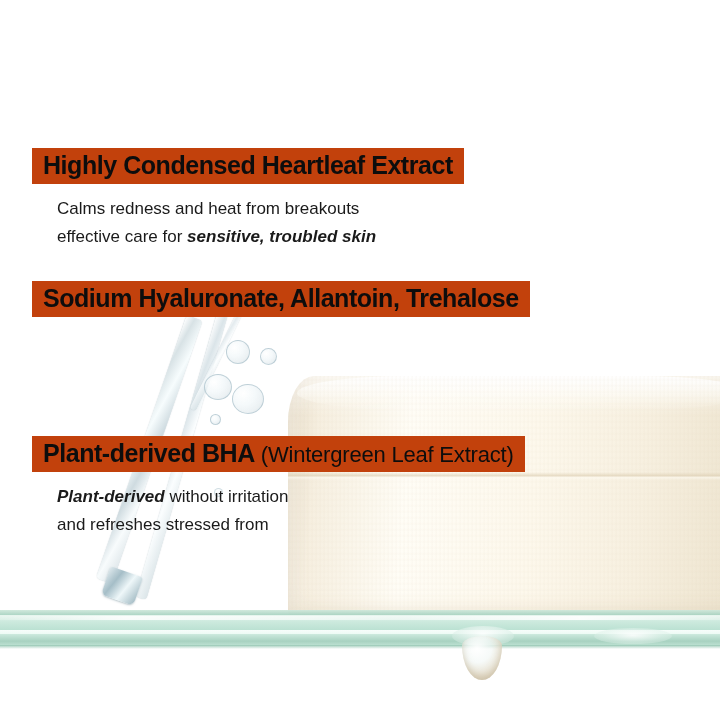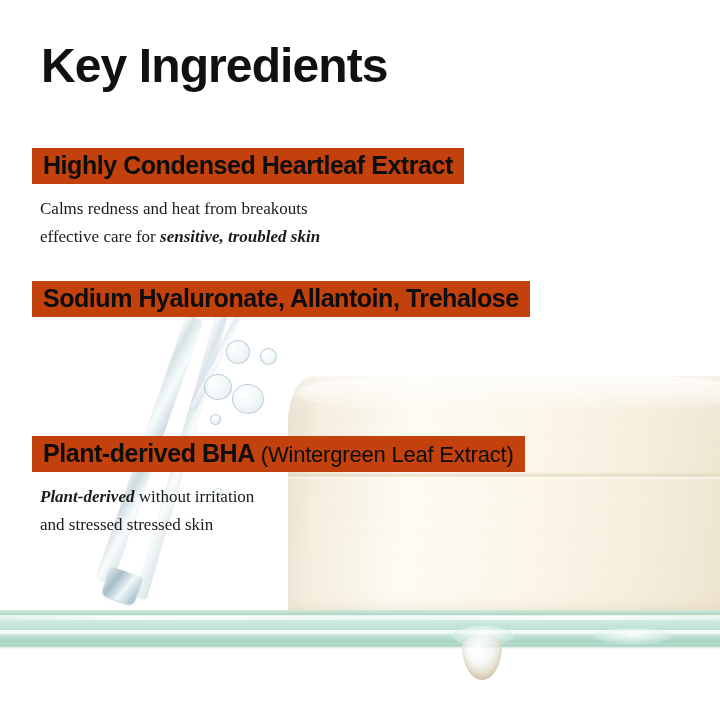--- a/index.html
+++ b/index.html
@@ -239,26 +239,25 @@
     letter-spacing: -0.45px;
     white-space: nowrap;
     line-height: 1.0;
   }
   .ing-heading .sub {
     font-weight: normal;
     font-size: 22px;
     letter-spacing: -0.2px;
   }
   .ing-body {
-    margin: 11px 0 0 8px;
+    margin: 11px 0 0 25px;
     color: #1a1a1a;
     font-size: 17px;
     line-height: 1.62;
     white-space: nowrap;
-    font-family: Liberation Serif, serif;
   }
   .ing-body em {
     font-style: italic;
     font-weight: bold;
   }
 </style>
 </head>
 <body>
 
 <div id="canvas">
@@ -292,21 +291,20 @@
       <div class="shelf-band shelf-edge"></div>
       <div id="shelf-sheen"></div>
     </div>
     <div id="shelf-puddle"></div>
     <div id="droplet-neck"></div>
     <div id="droplet"></div>
   </div>
 
   <div id="text-layer">
 
-    <div id="page-title">Key Ingredients</div>
 
     <div class="ingredient" id="ingredient-1">
       <div class="ing-heading">
         <span>Highly Condensed Heartleaf Extract</span>
       </div>
       <div class="ing-body">
         <div>
           <span>Calms redness and heat from breakouts</span>
         </div>
         <div>
@@ -323,19 +321,19 @@
 
     <div class="ingredient" id="ingredient-3">
       <div class="ing-heading">
         <span>Plant-derived BHA</span><span class="sub"> (Wintergreen Leaf Extract)</span>
       </div>
       <div class="ing-body">
         <div>
           <em>Plant-derived</em><span> without irritation</span>
         </div>
         <div>
-          <span>and stressed stressed skin</span>
+          <span>and refreshes stressed from</span>
         </div>
       </div>
     </div>
 
   </div>
 </div>
 
 </body></html>

